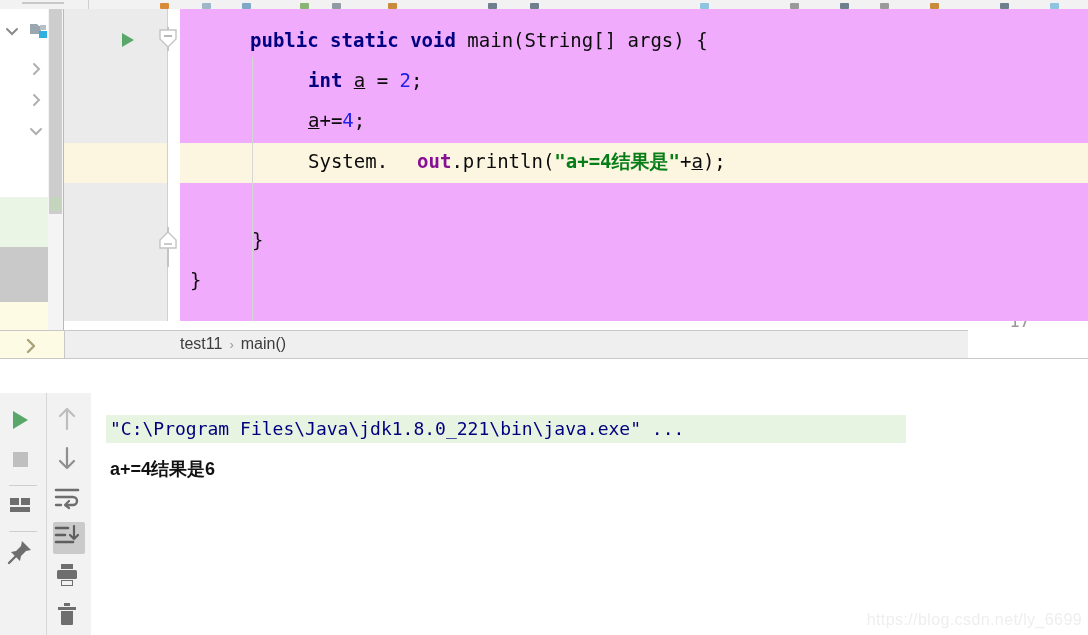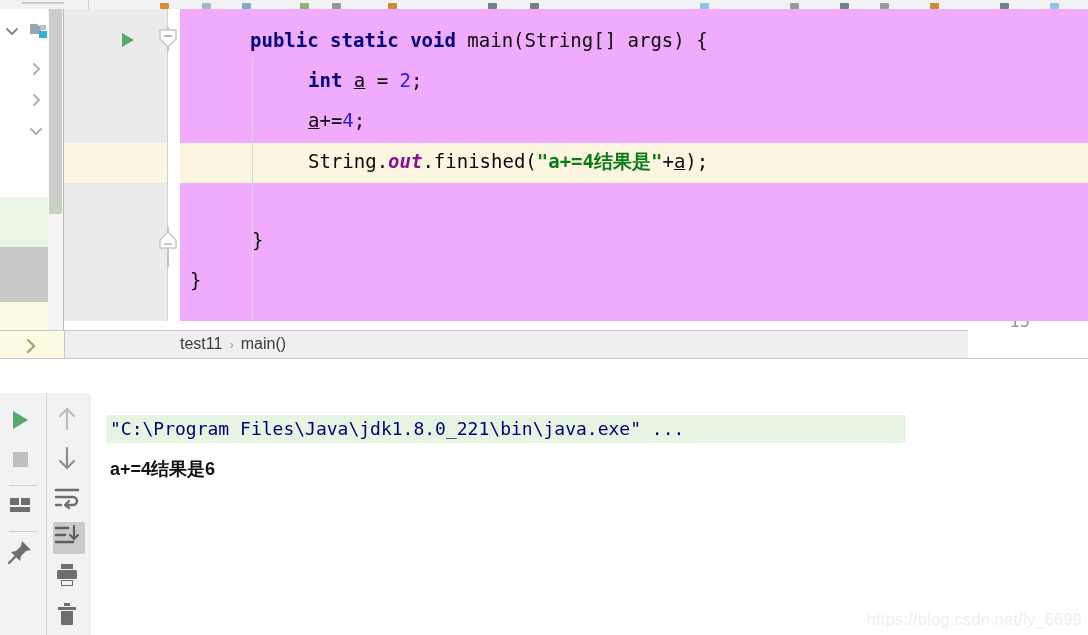--- a/index.html
+++ b/index.html
@@ -53,21 +53,21 @@
   
   .codearea{position:absolute;left:180px;top:0;width:920px;height:312px;background:#f0abfc;overflow:hidden;}
   .hl-line{position:absolute;left:0;top:134px;width:920px;height:40px;background:#fcf6e0;}
   .hl-gutter{position:absolute;left:64px;top:134px;width:104px;height:40px;background:#fcf6e0;}
   .indent-guide{position:absolute;left:72px;top:48px;width:1px;height:264px;background:#d6d6d6;}
 
   .code{position:absolute;font-family:"DejaVu Sans Mono",monospace;font-size:19px;white-space:pre;color:#0b0b0b;}
   .kw{color:#000080;font-weight:bold;}
   .num{color:#2020e8;}
   .str{color:#067d17;font-weight:bold;}
-  .fld{color:#871094;font-weight:bold;font-style:italic;}
+  .fld{color:#871094;font-weight:bold;margin-left:29px;}
   .var{text-decoration:underline;}
 
   
   .crumbbar{position:absolute;left:0;top:330px;width:968px;height:28px;background:#efefef;border-top:1px solid #c8c8c8;}
   .crumb-yellow{position:absolute;left:0;top:0;width:64px;height:28px;background:#fdfbe3;border-right:1px solid #c8c8c8;}
   .crumb-chev{position:absolute;left:22px;top:6px;}
   .crumbs{position:absolute;left:180px;top:4px;font-size:16px;color:#3c3c3c;font-family:"Liberation Sans",sans-serif;}
   .crumbs .sep{color:#9a9a9a;padding:0 7px;font-size:13px;}
 
   
@@ -182,21 +182,21 @@
     <div class="hl-gutter"></div>
     <div class="gutter-sep"></div>
 
     <div class="ln" style="top:22px;">8</div>
     <div class="ln" style="top:62px;">9</div>
     <div class="ln" style="top:102px;">10</div>
     <div class="ln" style="top:142px;">11</div>
     <div class="ln" style="top:182px;">12</div>
     <div class="ln" style="top:222px;">13</div>
     <div class="ln" style="top:262px;">14</div>
-    <div class="ln" style="top:302px;">15</div>
+    <div class="ln" style="top:302px;">17</div>
 
     <div class="runarrow">
       <svg width="18" height="18" viewBox="0 0 18 18">
           <path d="M3 2 L15 9 L3 16 Z" fill="#59a869"></path>
         </svg>
     </div>
 
     <div class="fold" style="left:157px;top:18px;">
       <svg width="22" height="24" viewBox="0 0 22 24">
         <path d="M11 0 V24" stroke="#c4c4c4" stroke-width="2"></path>
@@ -215,21 +215,21 @@
     <div class="codearea">
       <div class="hl-line"></div>
       <div class="indent-guide"></div>
 
       <div class="code" style="left:70px;top:20px;"><span class="kw">public </span><span class="kw">static </span><span class="kw">void </span><span>main(String[] args) {</span></div>
 
       <div class="code" style="left:128px;top:60px;text-align:center;"><span class="kw">int </span><span class="var">a</span><span> = </span><span class="num">2</span><span>;</span></div>
 
       <div class="code" style="left:128px;top:100px;"><span class="var">a</span><span>+=</span><span class="num">4</span><span>;</span></div>
 
-      <div class="code" style="left:128px;top:140px;"><span>String.</span><span class="fld">out</span><span>.finished(</span><span class="str">"a+=4结果是"</span><span>+</span><span class="var">a</span><span>);</span></div>
+      <div class="code" style="left:128px;top:140px;"><span>System.</span><span class="fld">out</span><span>.println(</span><span class="str">"a+=4结果是"</span><span>+</span><span class="var">a</span><span>);</span></div>
 
       <div class="code" style="left:72px;top:220px;"><span>}</span></div>
 
       <div class="code" style="left:10px;top:260px;"><span>}</span></div>
     </div>
   </div>
 
   <div class="crumbbar">
     <div class="crumb-yellow">
       <span class="crumb-chev">

